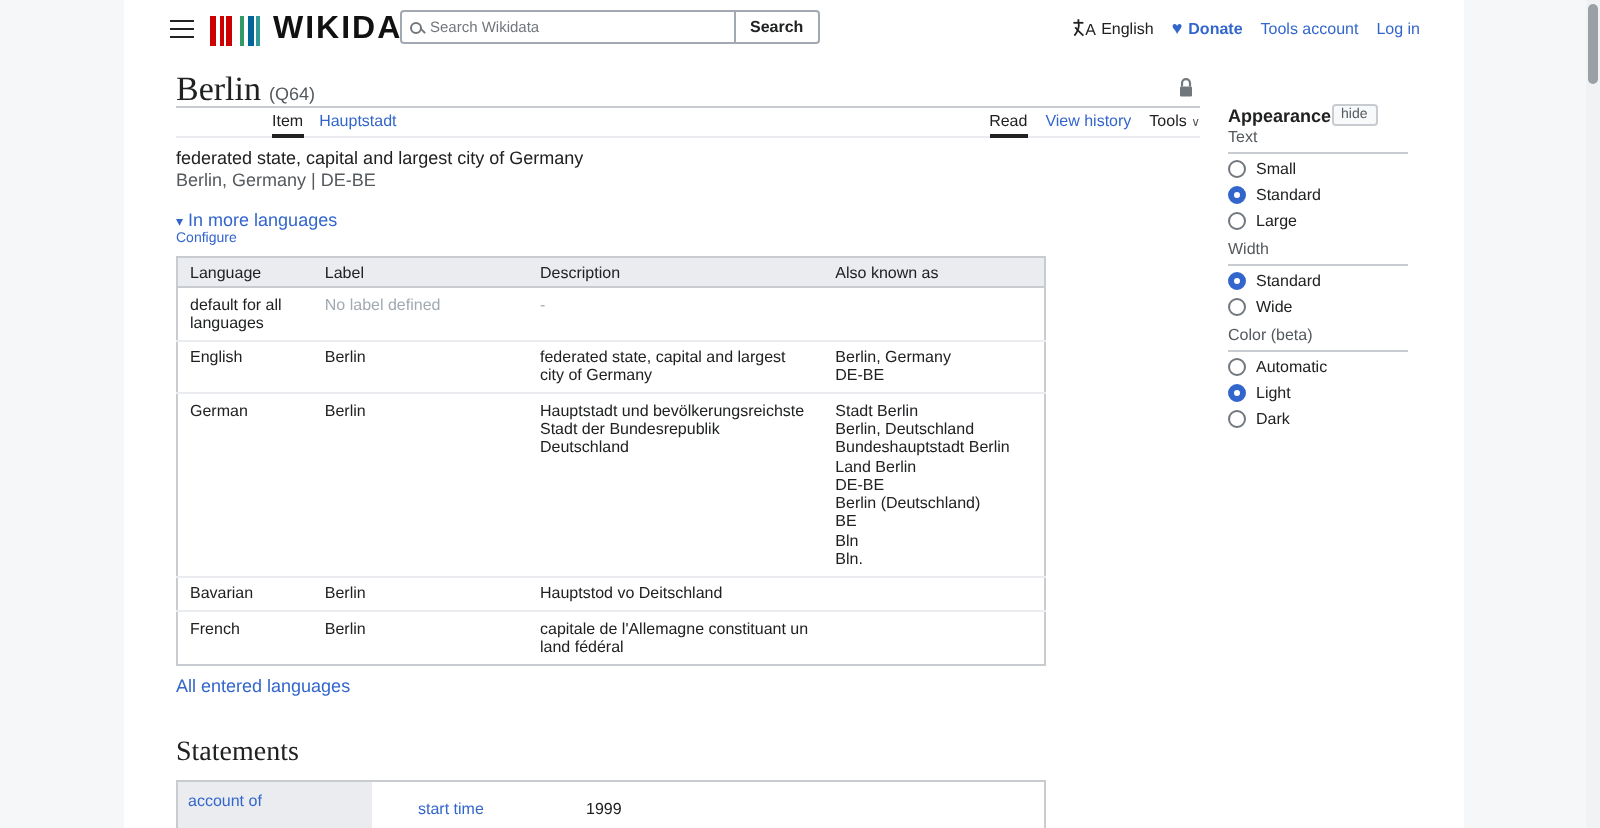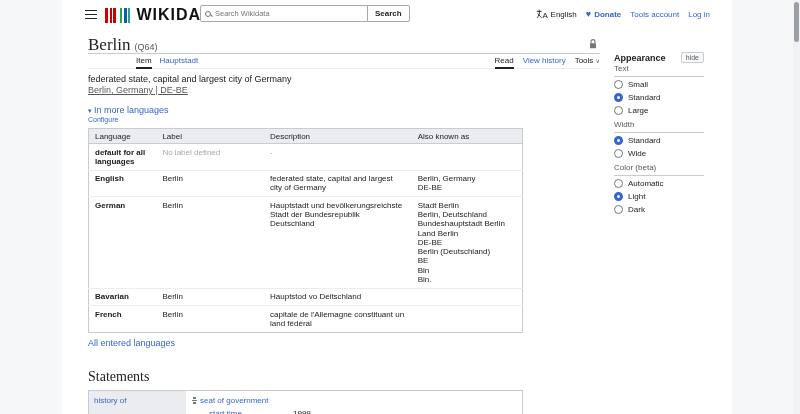--- a/index.html
+++ b/index.html
@@ -45,32 +45,32 @@
   .entity-id { font-size: 9px; color: #54595d; margin-left: 4px; }
   .lock { position: absolute; right: 2px; top: 3px; }
   .tabs-row { position: relative; height: 15px; border-bottom: 1px solid #eaecf0; font-size: 8px; }
   .tabs-left { position: absolute; left: 0; top: 2px; display: flex; gap: 8px; height: 13px; }
   .tab { cursor: pointer; }
   .tab.active { color: #202122; border-bottom: 2px solid #202122; margin-left: 48px; }
   .tabs-right { position: absolute; right: 0; top: 2px; display: flex; gap: 9px; height: 13px; }
   .chev { font-size: 6px; color: #54595d; }
 
   .desc { margin-top: 5px; font-size: 9px; line-height: 11px; color: #202122; }
-  .alias-line { font-size: 9px; line-height: 11px; color: #54595d; text-decoration: underline; }
+  .alias-line { font-size: 9px; line-height: 11px; color: #54595d; }
   .more-langs { display: inline-block; margin-top: 9px; font-size: 9px; }
   .more-langs .tri { font-size: 7px; }
   .configure { display: block; font-size: 7px; margin-top: 1px; }
 
   
   table.lang { margin-top: 5px; width: 435px; border-collapse: collapse; border: 1px solid #c8ccd1; font-size: 8px; }
   table.lang th { background: #eaecf0; text-align: left; font-weight: normal; color: #202122;
     padding: 2.5px 6px; border-bottom: 1px solid #c8ccd1; }
   table.lang td { vertical-align: top; padding: 3.5px 6px; border-bottom: 1px solid #eaecf0; line-height: 9.3px; }
   table.lang tr:last-child td { border-bottom: none; }
-  .col-language { width: 68px; font-weight: bold; } .col-label { width: 108px; margin-left: 36px; } .col-desc { width: 148px; } .col-aka { width: 111px; margin-left: 48px; }
+  .col-language { width: 68px; } .col-label { width: 108px; margin-left: 36px; } .col-desc { width: 148px; } .col-aka { width: 111px; margin-left: 48px; }
   .muted { color: #a2a9b1; }
   td.aka { white-space: pre-line; }
 
   .all-entered { display: inline-block; margin-top: 5px; font-size: 9px; }
 
   
   .stmt-heading { margin-top: 21px; font-family: "Liberation Serif", serif; font-weight: normal; font-size: 14px; color: #202122; }
   .stmt-box { margin-top: 5px; width: 435px; height: 70px; border: 1px solid #c8ccd1; display: flex; background: #fff; }
   .stmt-prop { width: 97px; flex: none; background: #eaecf0; padding: 5px 5px; font-size: 8px; }
   .stmt-body { flex: 1; padding: 5px 0 0 6px; }
@@ -79,21 +79,21 @@
   .rank-icon i { display: block; height: 1.5px; background: #72777d; }
   .rank-icon i:nth-child(1) { width: 3px; margin: 0 auto; }
   .rank-icon i:nth-child(2) { width: 5px; }
   .rank-icon i:nth-child(3) { width: 3px; margin: 0 auto; }
   .qualifier { display: flex; margin: 4px 0 0 17px; font-size: 8px; }
   .qual-prop { width: 84px; flex: none; }
   .qual-value { color: #202122; }
 
   
   .appearance { position: absolute; left: 552px; top: 52px; width: 90px; }
-  .ap-head { display: flex; align-items: center; justify-content: space-between; }
+  .ap-head { display: flex; align-items: center; justify-content: flex-start; }
   .ap-title { font-size: 9px; font-weight: bold; }
   .hide-btn { font-size: 7px; color: #54595d; background: #f8f9fa; border: 1px solid #c8ccd1; border-radius: 2px;
     padding: 1px 4px; cursor: pointer; font-family: inherit; }
   .ap-label { margin-top: 1px; padding-bottom: 3px; font-size: 8px; color: #54595d; border-bottom: 1px solid #c8ccd1; }
   .radio-row { display: flex; align-items: flex-start; gap: 5px; height: 13px; cursor: pointer; }
   .radio-group { margin-top: 3px; }
   .radio { width: 9px; height: 9px; border-radius: 50%; border: 1px solid #72777d; background: #fff; flex: none; }
   .radio.sel { border: 3px solid #36c; }
   .radio-label { font-size: 8px; color: #202122; }
 
@@ -226,30 +226,22 @@
             <td class="col-aka aka"></td>
           </tr>
         </tbody>
     </table>
 
     <a class="all-entered">All entered languages</a>
 
     <h2 class="stmt-heading">Statements</h2>
     <div>
         <div class="stmt-box">
-          <div class="stmt-prop"><a>history of</a></div>
+          <div class="stmt-prop"><a>account of</a></div>
           <div class="stmt-body">
-            <div class="mainsnak">
-              <span class="rank-icon">
-                <i></i>
-                <i></i>
-                <i></i>
-              </span>
-              <a>seat of government</a>
-            </div>
             <div class="qualifier">
               <a class="qual-prop">start time</a>
               <span class="qual-value">1999</span>
             </div>
           </div>
         </div>
       </div>
   </div>
 
   <div class="appearance">

